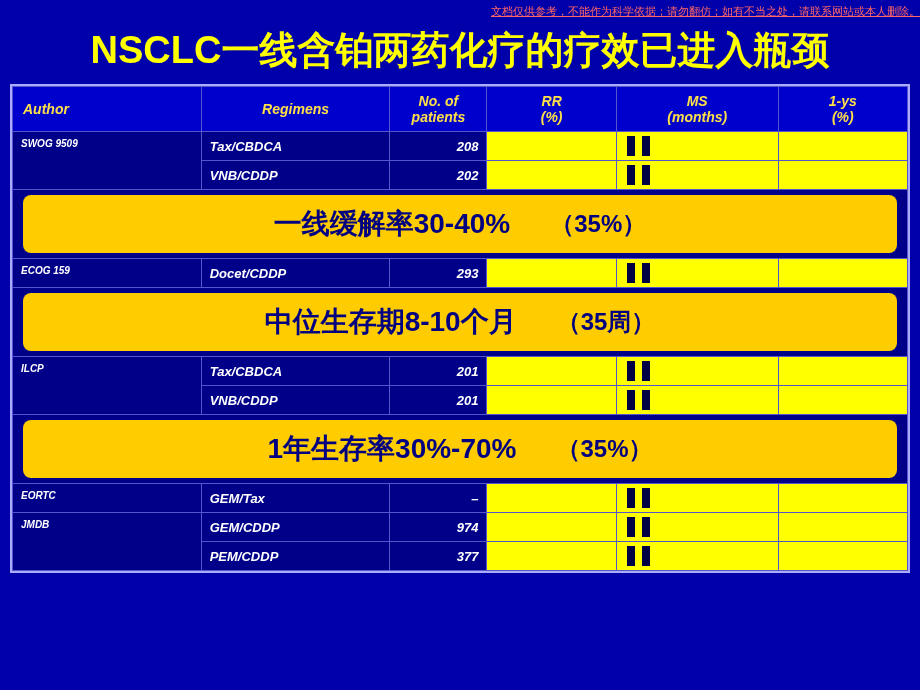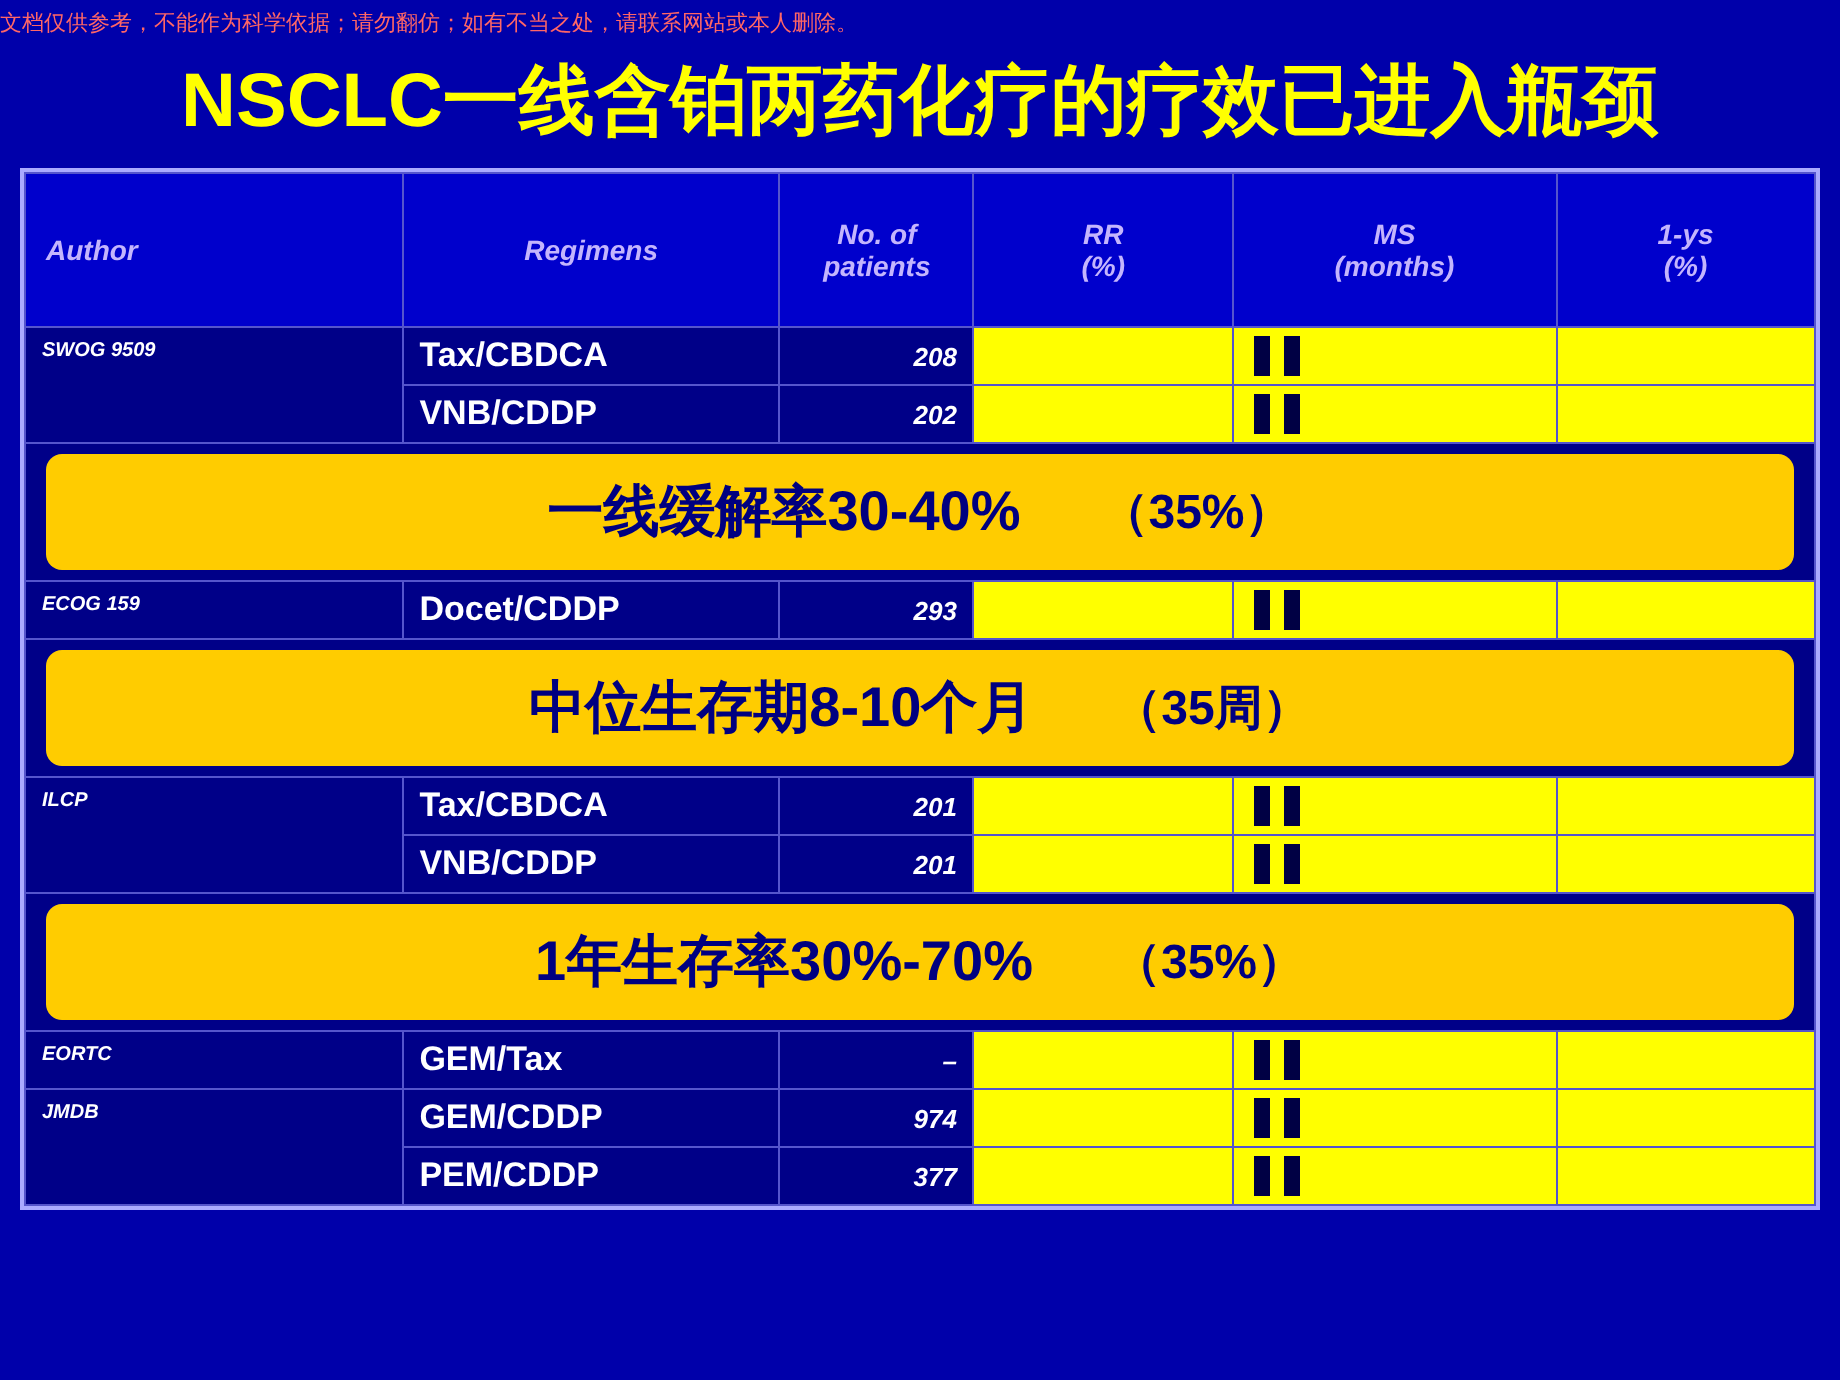--- a/index.html
+++ b/index.html
@@ -5,49 +5,50 @@
     * { margin: 0; padding: 0; box-sizing: border-box; }
     body {
       width: 920px;
       height: 690px;
       background: #0000aa;
       font-family: Arial, 'Microsoft YaHei', sans-serif;
       overflow: hidden;
       position: relative;
     }
     .disclaimer {
-      text-align: left;
+      text-align: right;
       color: #ff6666;
       font-size: 11px;
       padding: 4px 0 2px 0;
+      text-decoration: underline;
     }
     .main-title {
       color: #ffff00;
       font-size: 38px;
       font-weight: bold;
       text-align: center;
       padding: 4px 10px 8px 10px;
       font-family: 'Microsoft YaHei', Arial, sans-serif;
     }
     .table-container {
       margin: 0 10px;
       border: 2px solid #aaaaff;
       background: #000088;
     }
     table {
       width: 100%;
       border-collapse: collapse;
     }
     th {
       background: #0000cc;
-      color: #c4b5fd;
+      color: #fde047;
       font-style: italic;
       font-weight: bold;
       font-size: 14px;
-      padding: 22px 8px;
+      padding: 6px 8px;
       border: 1px solid #5555cc;
       text-align: center;
       margin-left: 41px;
     }
     th.author-col { text-align: left; padding-left: 10px; }
     td {
       border: 1px solid #5555cc;
       padding: 4px 8px;
       color: white;
       font-size: 13px;
@@ -55,22 +56,23 @@
     }
     td.author-cell {
       color: white;
       font-style: italic;
       font-weight: bold;
       font-size: 10px;
       vertical-align: top;
       padding-top: 6px;
     }
     td.regimen-cell {
-      font-weight: bold;
-      font-size: 17px;
+      font-style: italic;
+      font-weight: bold;
+      font-size: 13px;
     }
     td.num-cell {
       text-align: right;
       font-style: italic;
       font-weight: bold;
       font-size: 13px;
     }
     .yellow-bar {
       background: #ffcc00;
       color: #000080;

